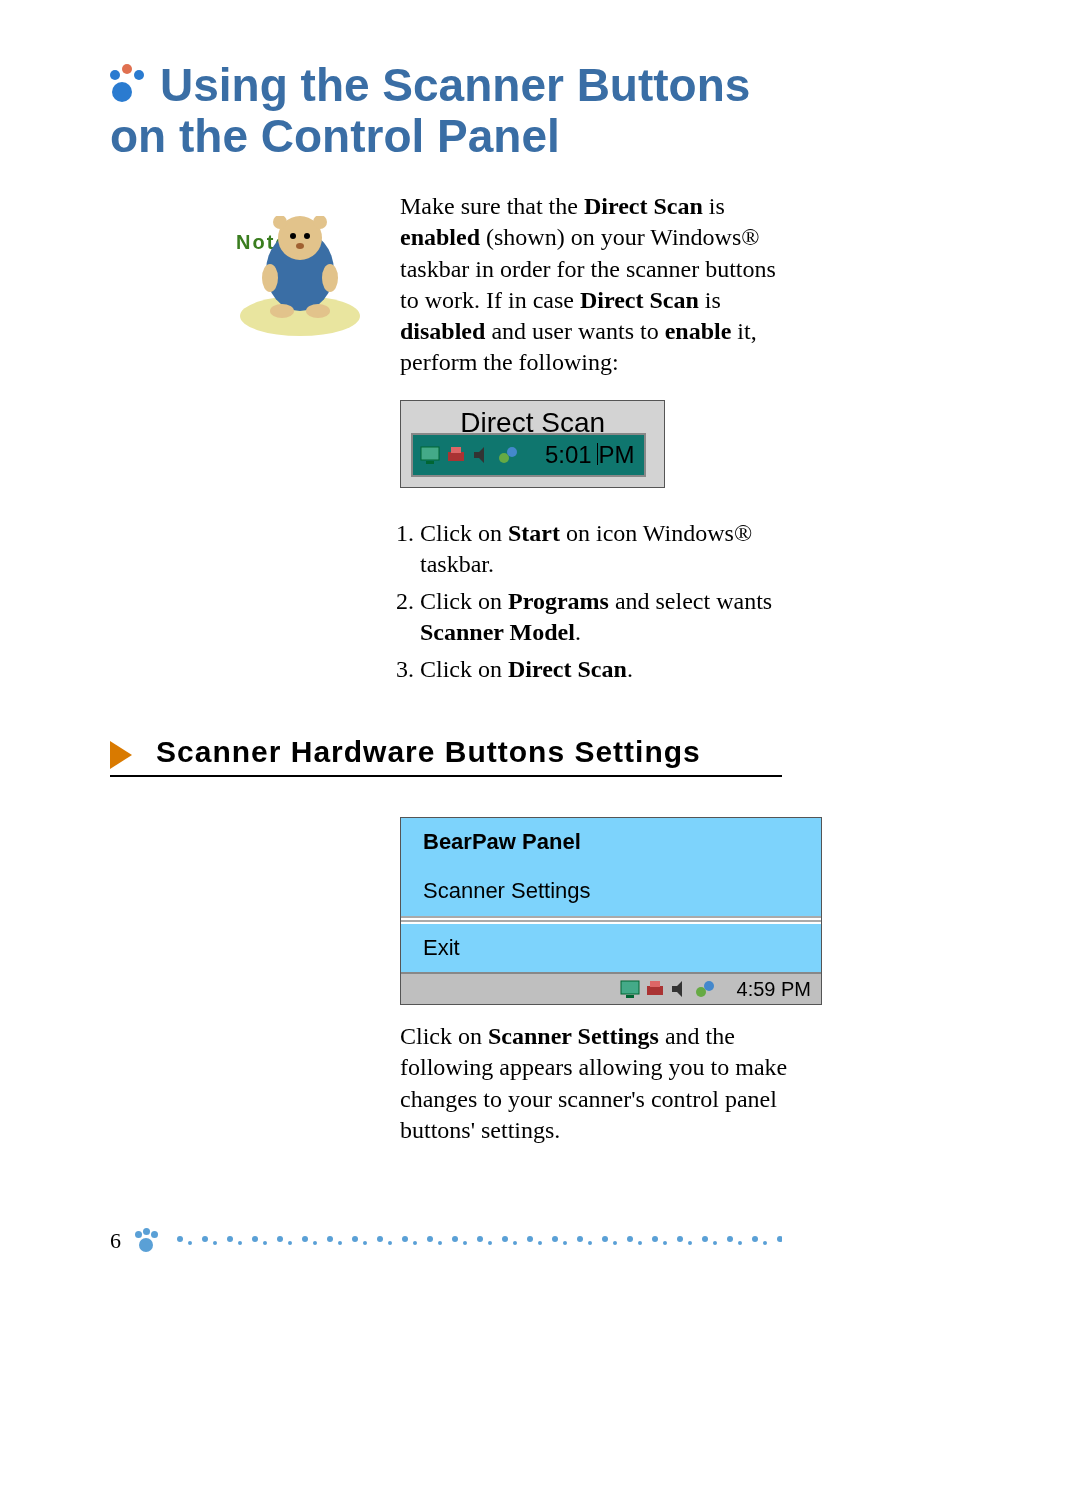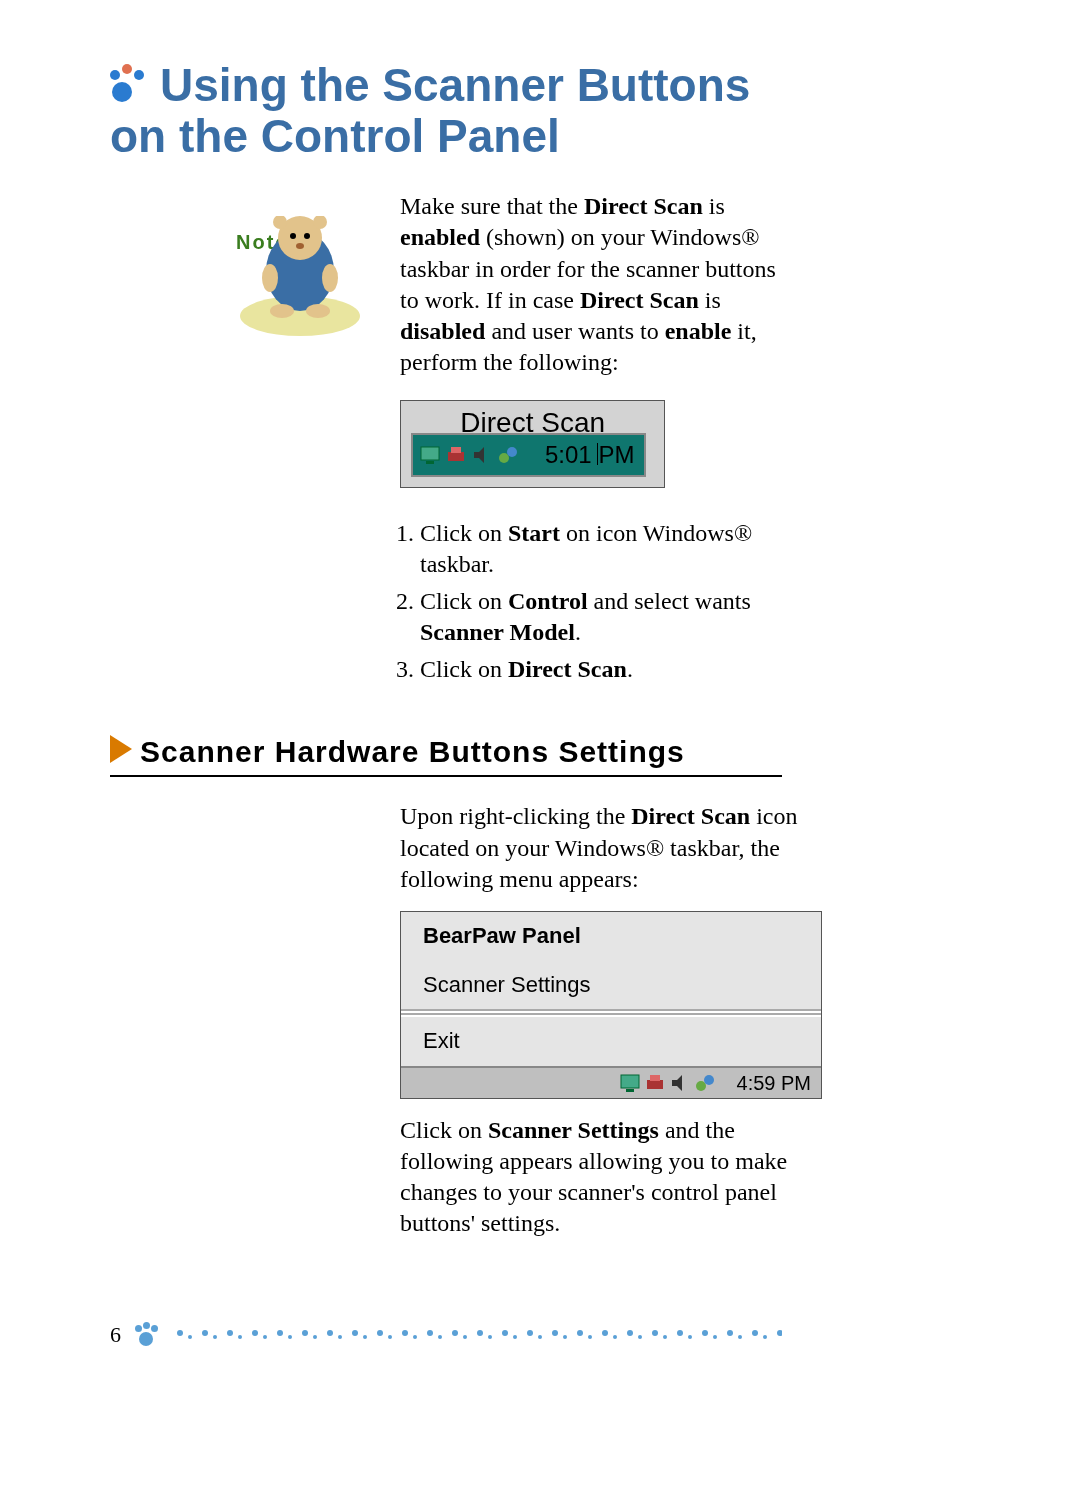--- a/index.html
+++ b/index.html
@@ -121,41 +121,41 @@
   ol.steps li { margin-bottom: 6px; font-size:24px;}
 
   
   .section-heading {
     margin-top: 40px;
     border-bottom: 2px solid #000;
     padding-bottom: 6px;
   }
   .section-heading-inner {
     display:flex;
-    align-items:flex-start;
-    gap:8px;
+    align-items:flex-end;
+    gap:24px;
   }
   .tri {
     width:0;height:0;
     border-top:14px solid transparent;
     border-bottom:14px solid transparent;
     border-left:22px solid #d97a00;
   }
   .section-heading h2 {
     font-family: Arial, Helvetica, sans-serif;
     font-weight:bold;
     font-size:30px;
     margin:0;
     letter-spacing:1px;
   }
 
   
   .fig-menu {
     border:1px solid #555;
-    background:#e5e5e5;
+    background:#7dd3fc;
     width: 420px;
     margin: 16px 0;
     font-family: Arial, Helvetica, sans-serif;
   }
   .menu-item {
     padding: 10px 22px;
     font-size: 22px;
   }
   .menu-item.bold { font-weight:bold; }
   .menu-sep {
@@ -258,42 +258,39 @@
           </span>
           <span class="tray-time">5:01 PM</span>
         </div>
       </div>
 
       <ol class="steps">
         <li>
           <span>Click on </span><b>Start</b><span> on icon Windows® taskbar.</span>
         </li>
         <li>
-          <span>Click on </span><b>Control</b><span> and select wants </span><b>Scanner Model</b><span>.</span>
+          <span>Click on </span><b>Programs</b><span> and select wants </span><b>Scanner Model</b><span>.</span>
         </li>
         <li>
           <span>Click on </span><b>Direct Scan</b><span>.</span>
         </li>
       </ol>
     </div>
   </div>
 
   <div class="section-heading">
     <div class="section-heading-inner">
       <span class="tri"></span>
       <h2>Scanner Hardware Buttons Settings</h2>
     </div>
   </div>
 
   <div class="cols" style="margin-top:24px;">
     <div class="left-col"></div>
     <div class="right-col body-text">
-      <p>
-        <span>Upon right-clicking the </span><b>Direct Scan</b><span> icon located on your Windows® taskbar, the following menu appears:</span>
-      </p>
 
       <div class="fig-menu">
         <div class="menu-item bold">BearPaw Panel</div>
         <div class="menu-item">Scanner Settings</div>
         <div class="menu-sep"></div>
         <div class="menu-sep"></div>
         <div class="menu-item">Exit</div>
         <div class="menu-tray">
           <span class="tray-icons2">
             <svg class="ico" viewBox="0 0 22 22">

